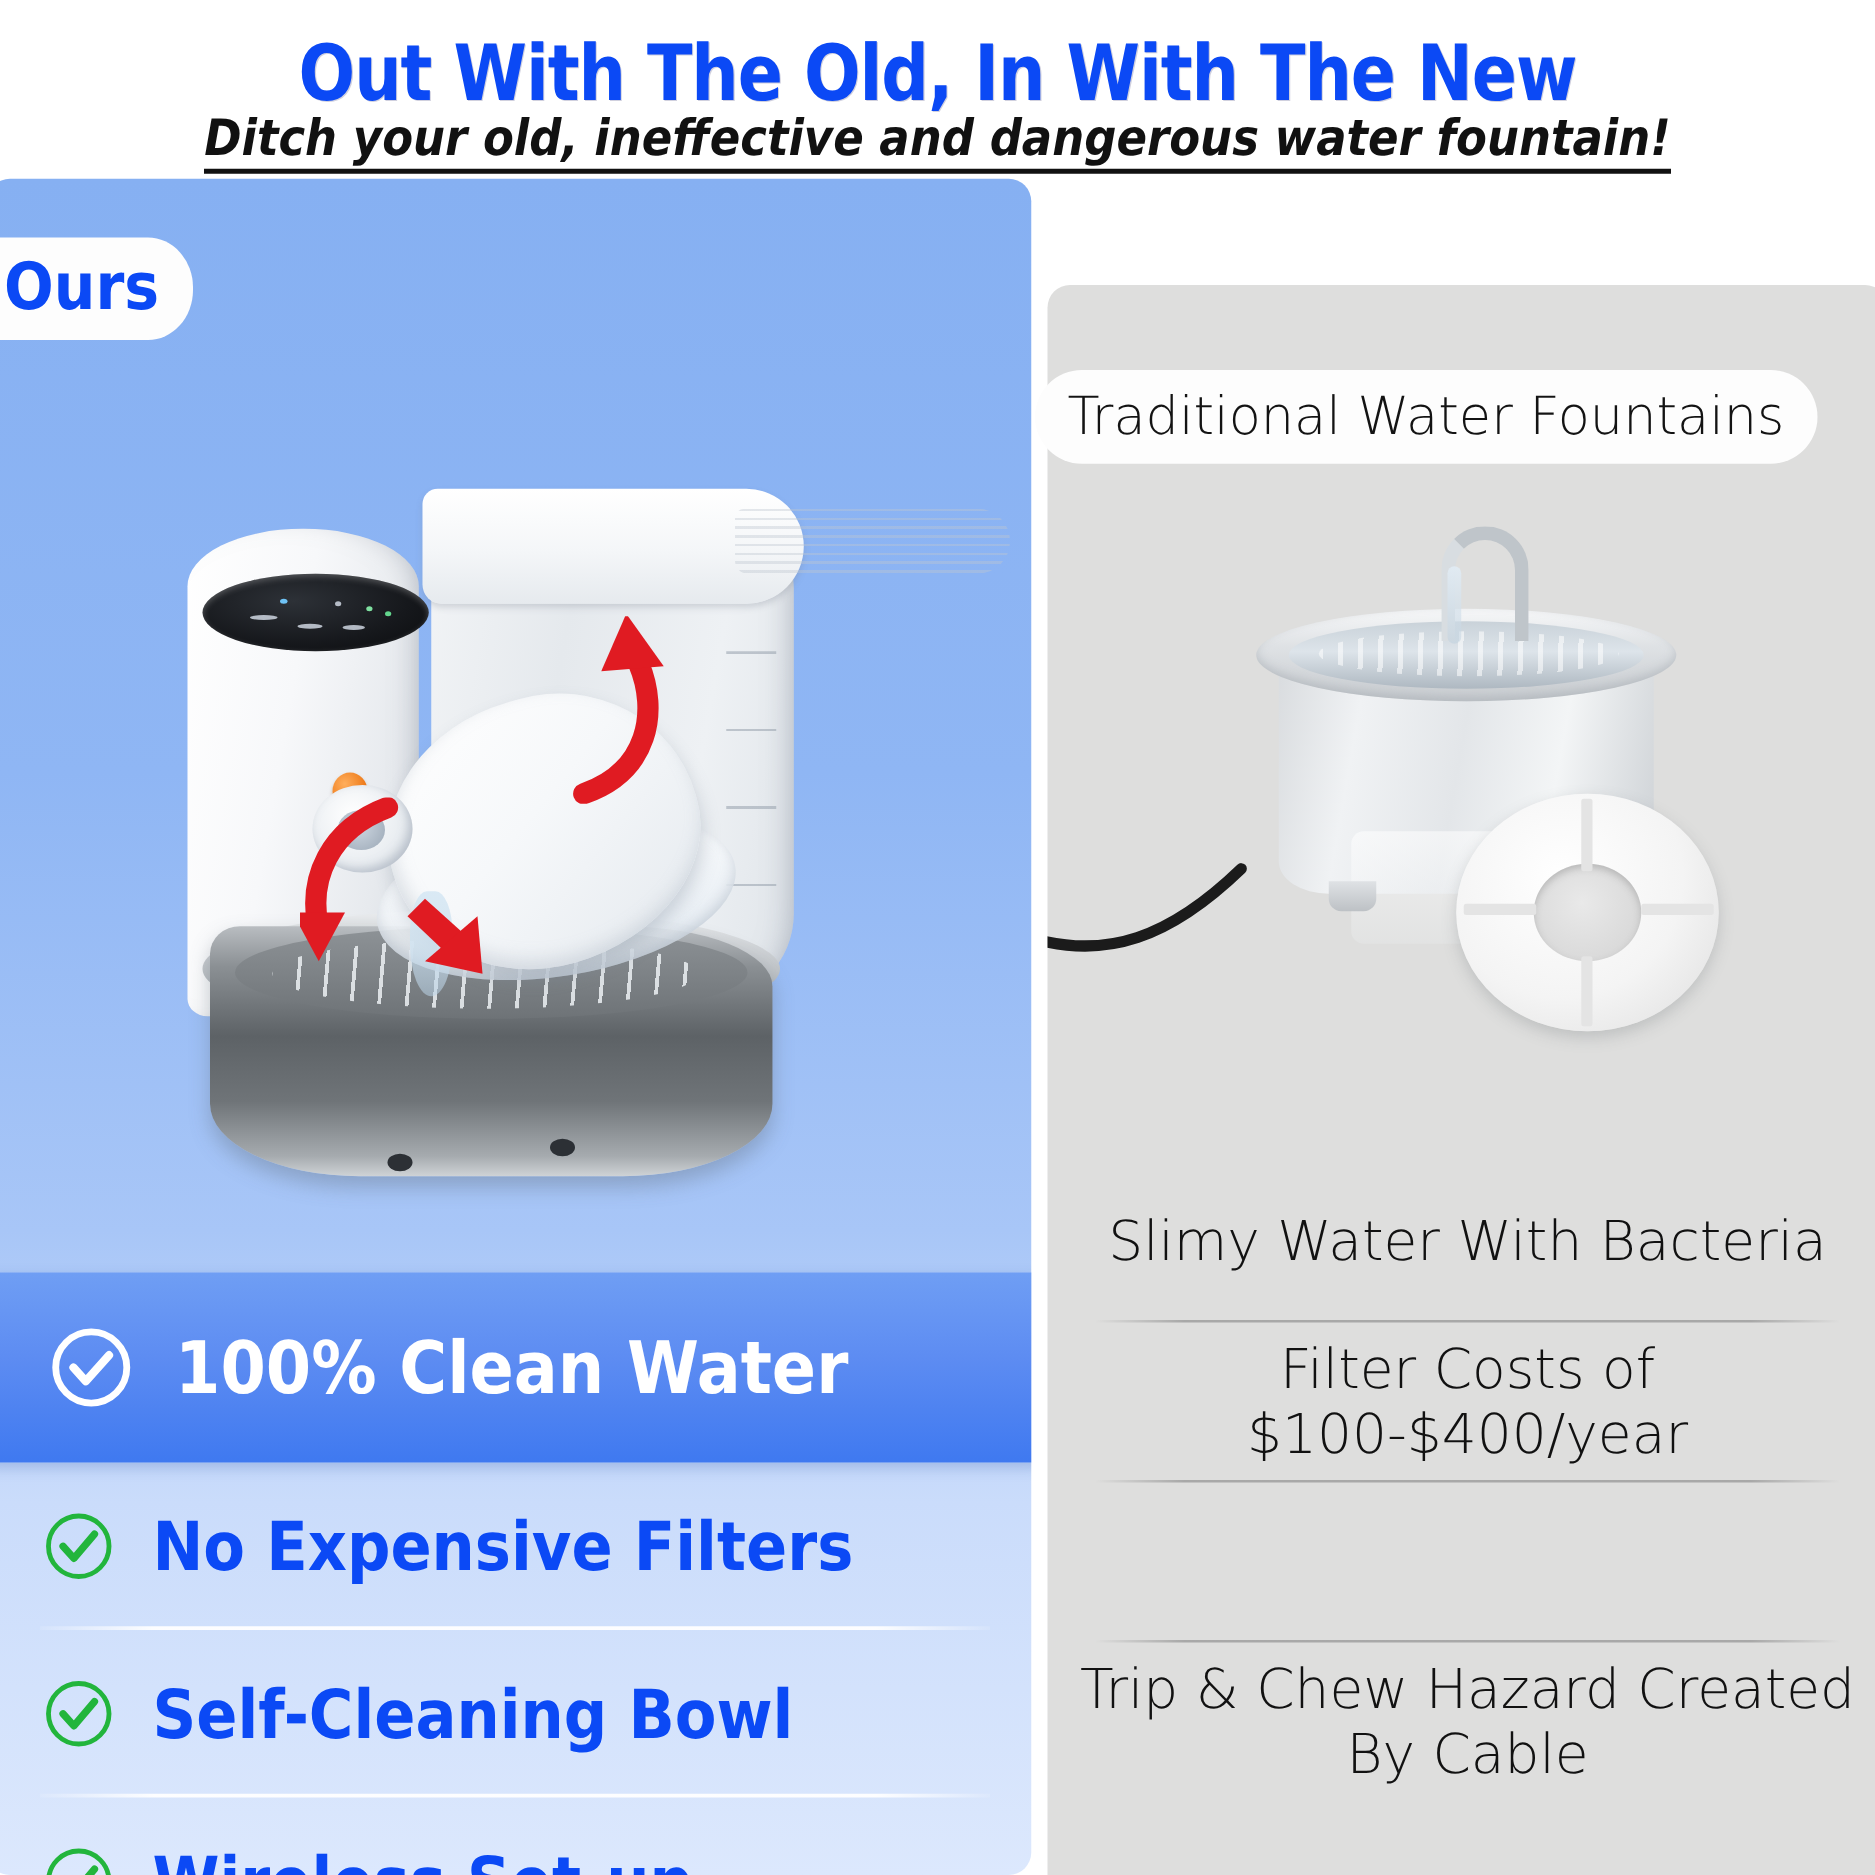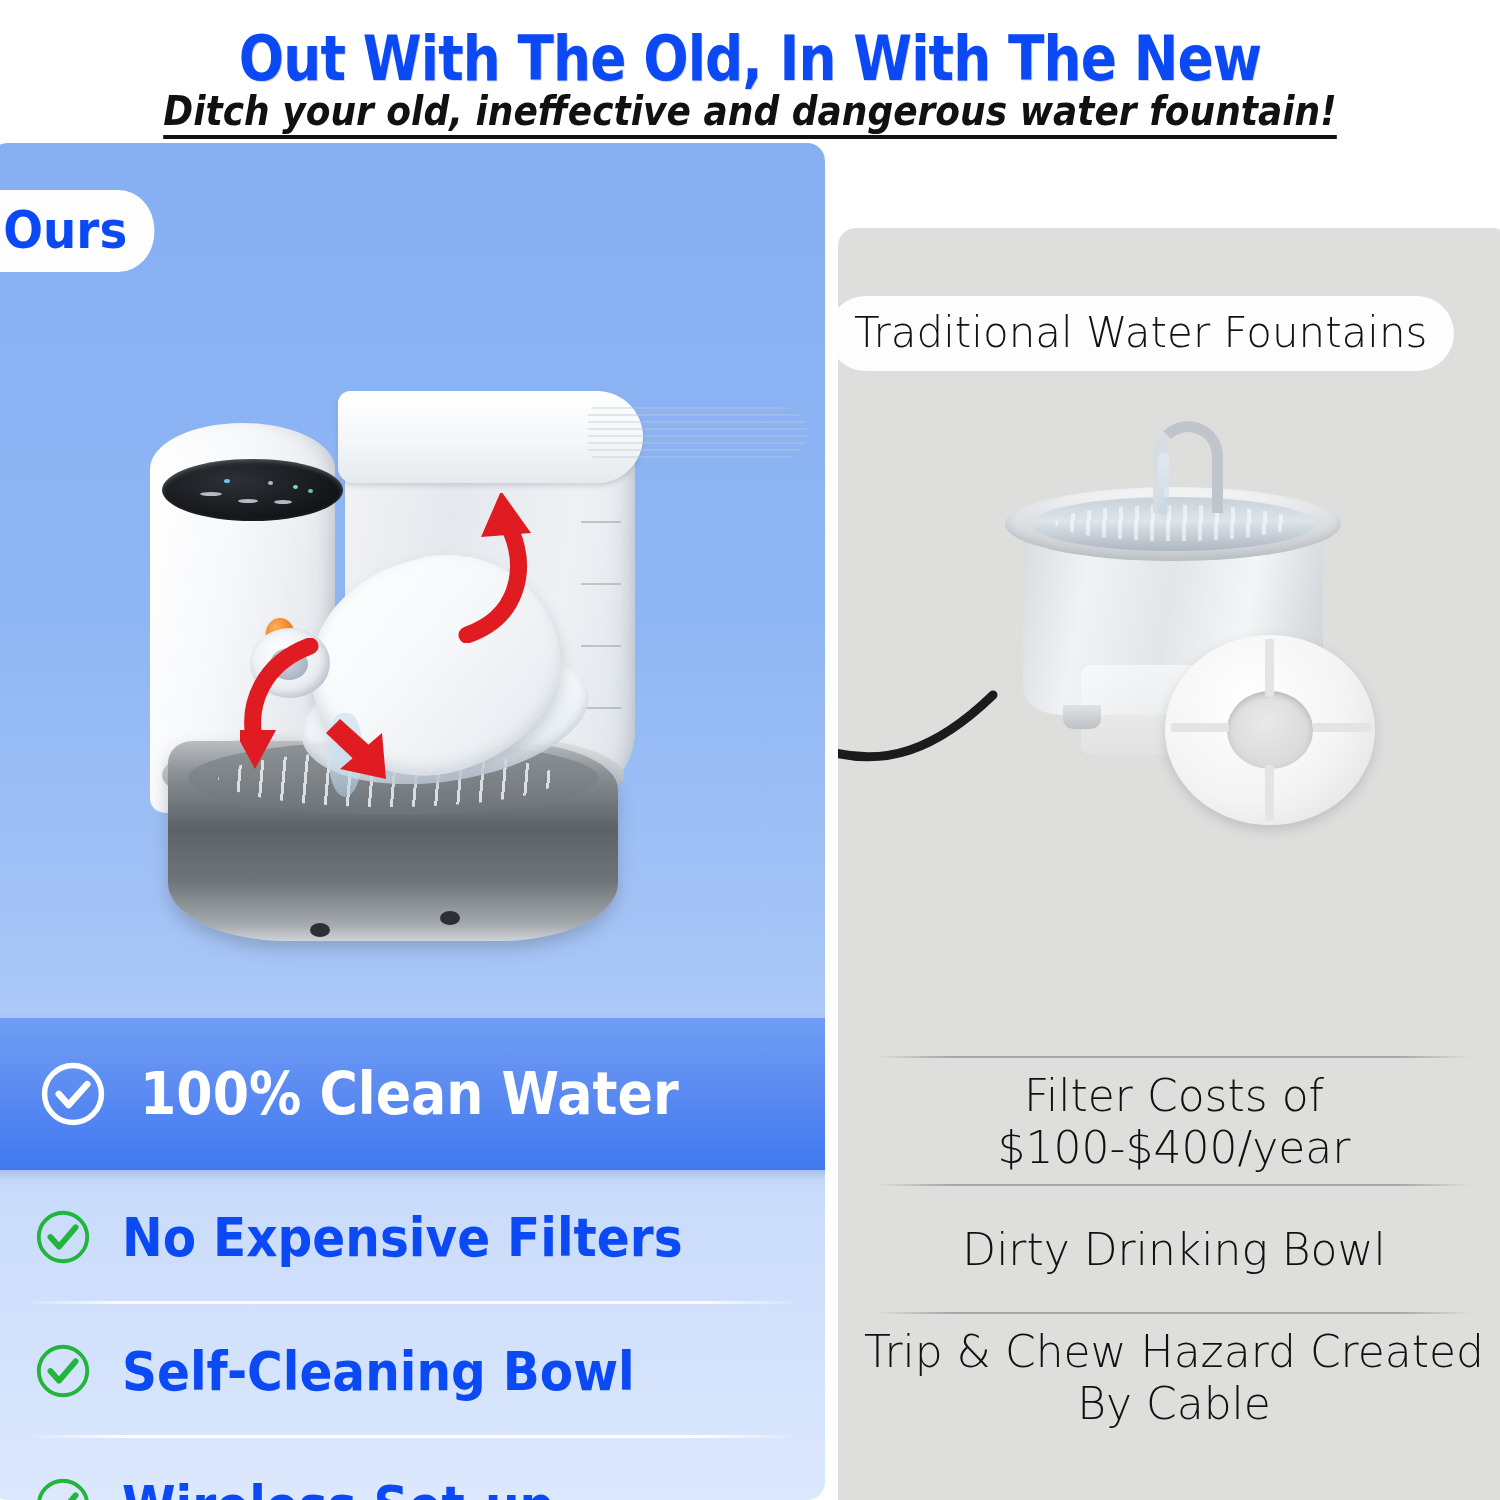--- a/index.html
+++ b/index.html
@@ -438,26 +438,26 @@
     </div>
   </div>
 
 </div>
 
 <div class="badge-ours">Ours</div>
 <div class="badge-trad">Traditional Water Fountains</div>
 
 <div class="cons-list">
   <div class="con">
+    <span class="ctxt">Slimy Water With Bacteria</span>
     <span class="divider-r"></span>
   </div>
   <div class="con">
     <span class="ctxt">Filter Costs of $100-$400/year</span>
     <span class="divider-r"></span>
   </div>
   <div class="con">
-    <span class="ctxt">Dirty Drinking Bowl</span>
     <span class="divider-r"></span>
   </div>
   <div class="con">
     <span class="ctxt">Trip &amp; Chew Hazard Created By Cable</span>
   </div>
 </div>
 
 </body></html>

